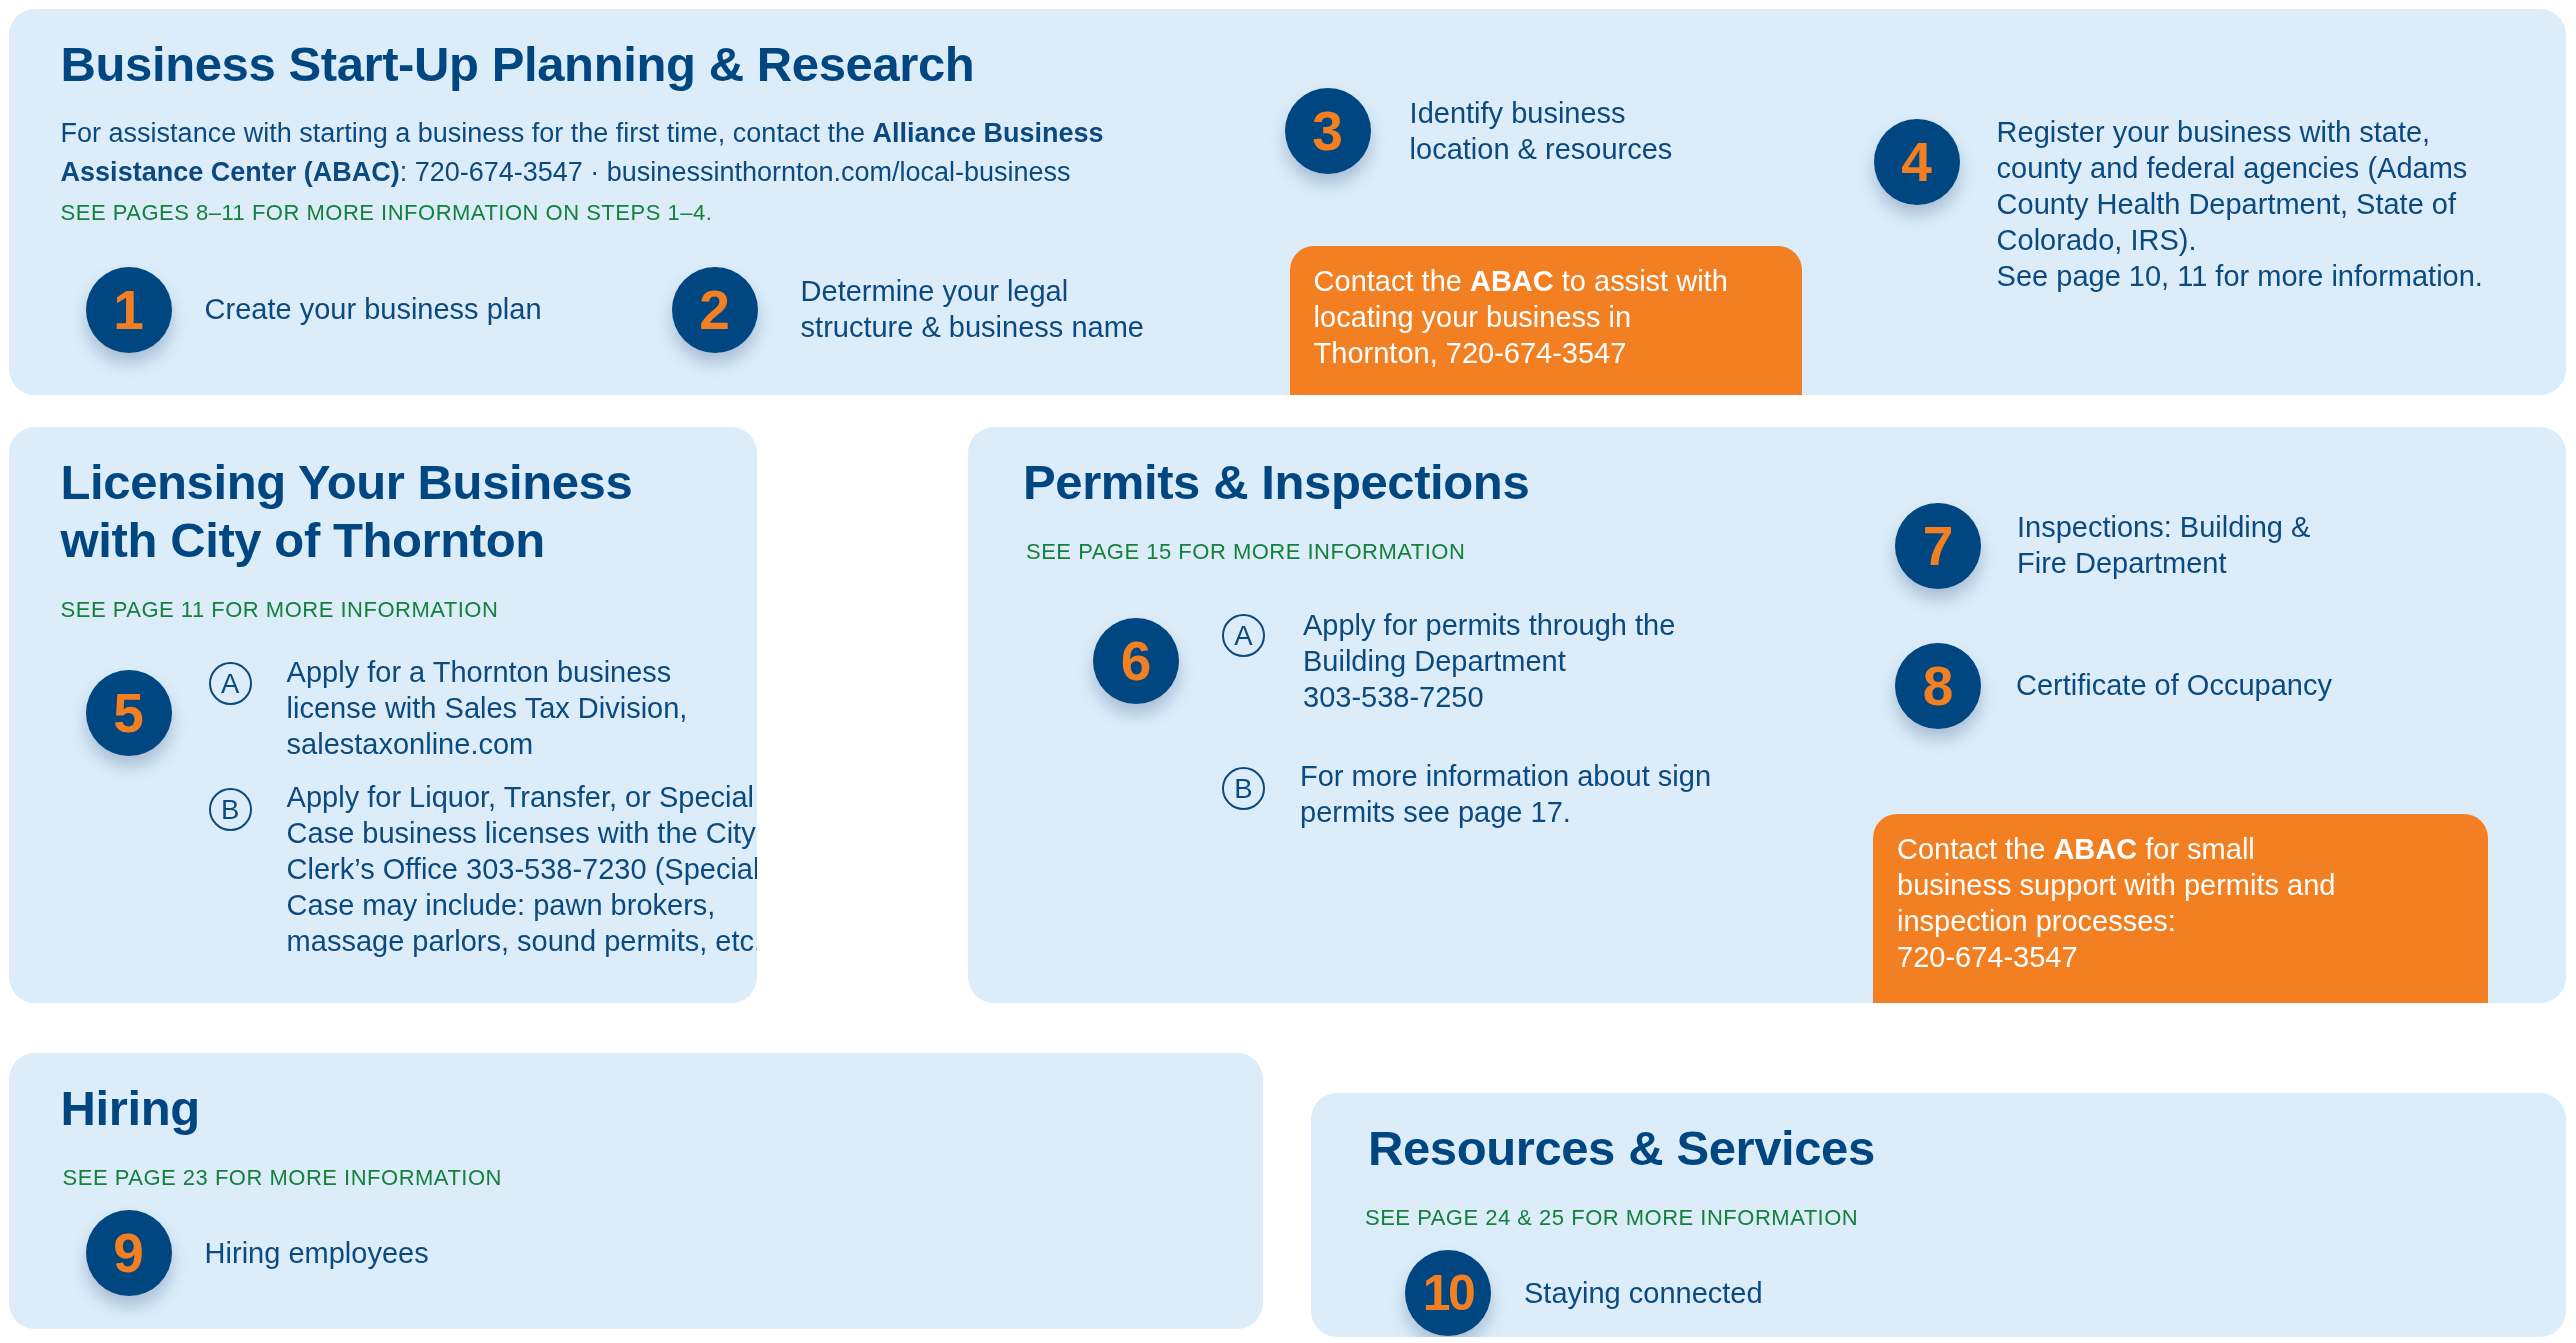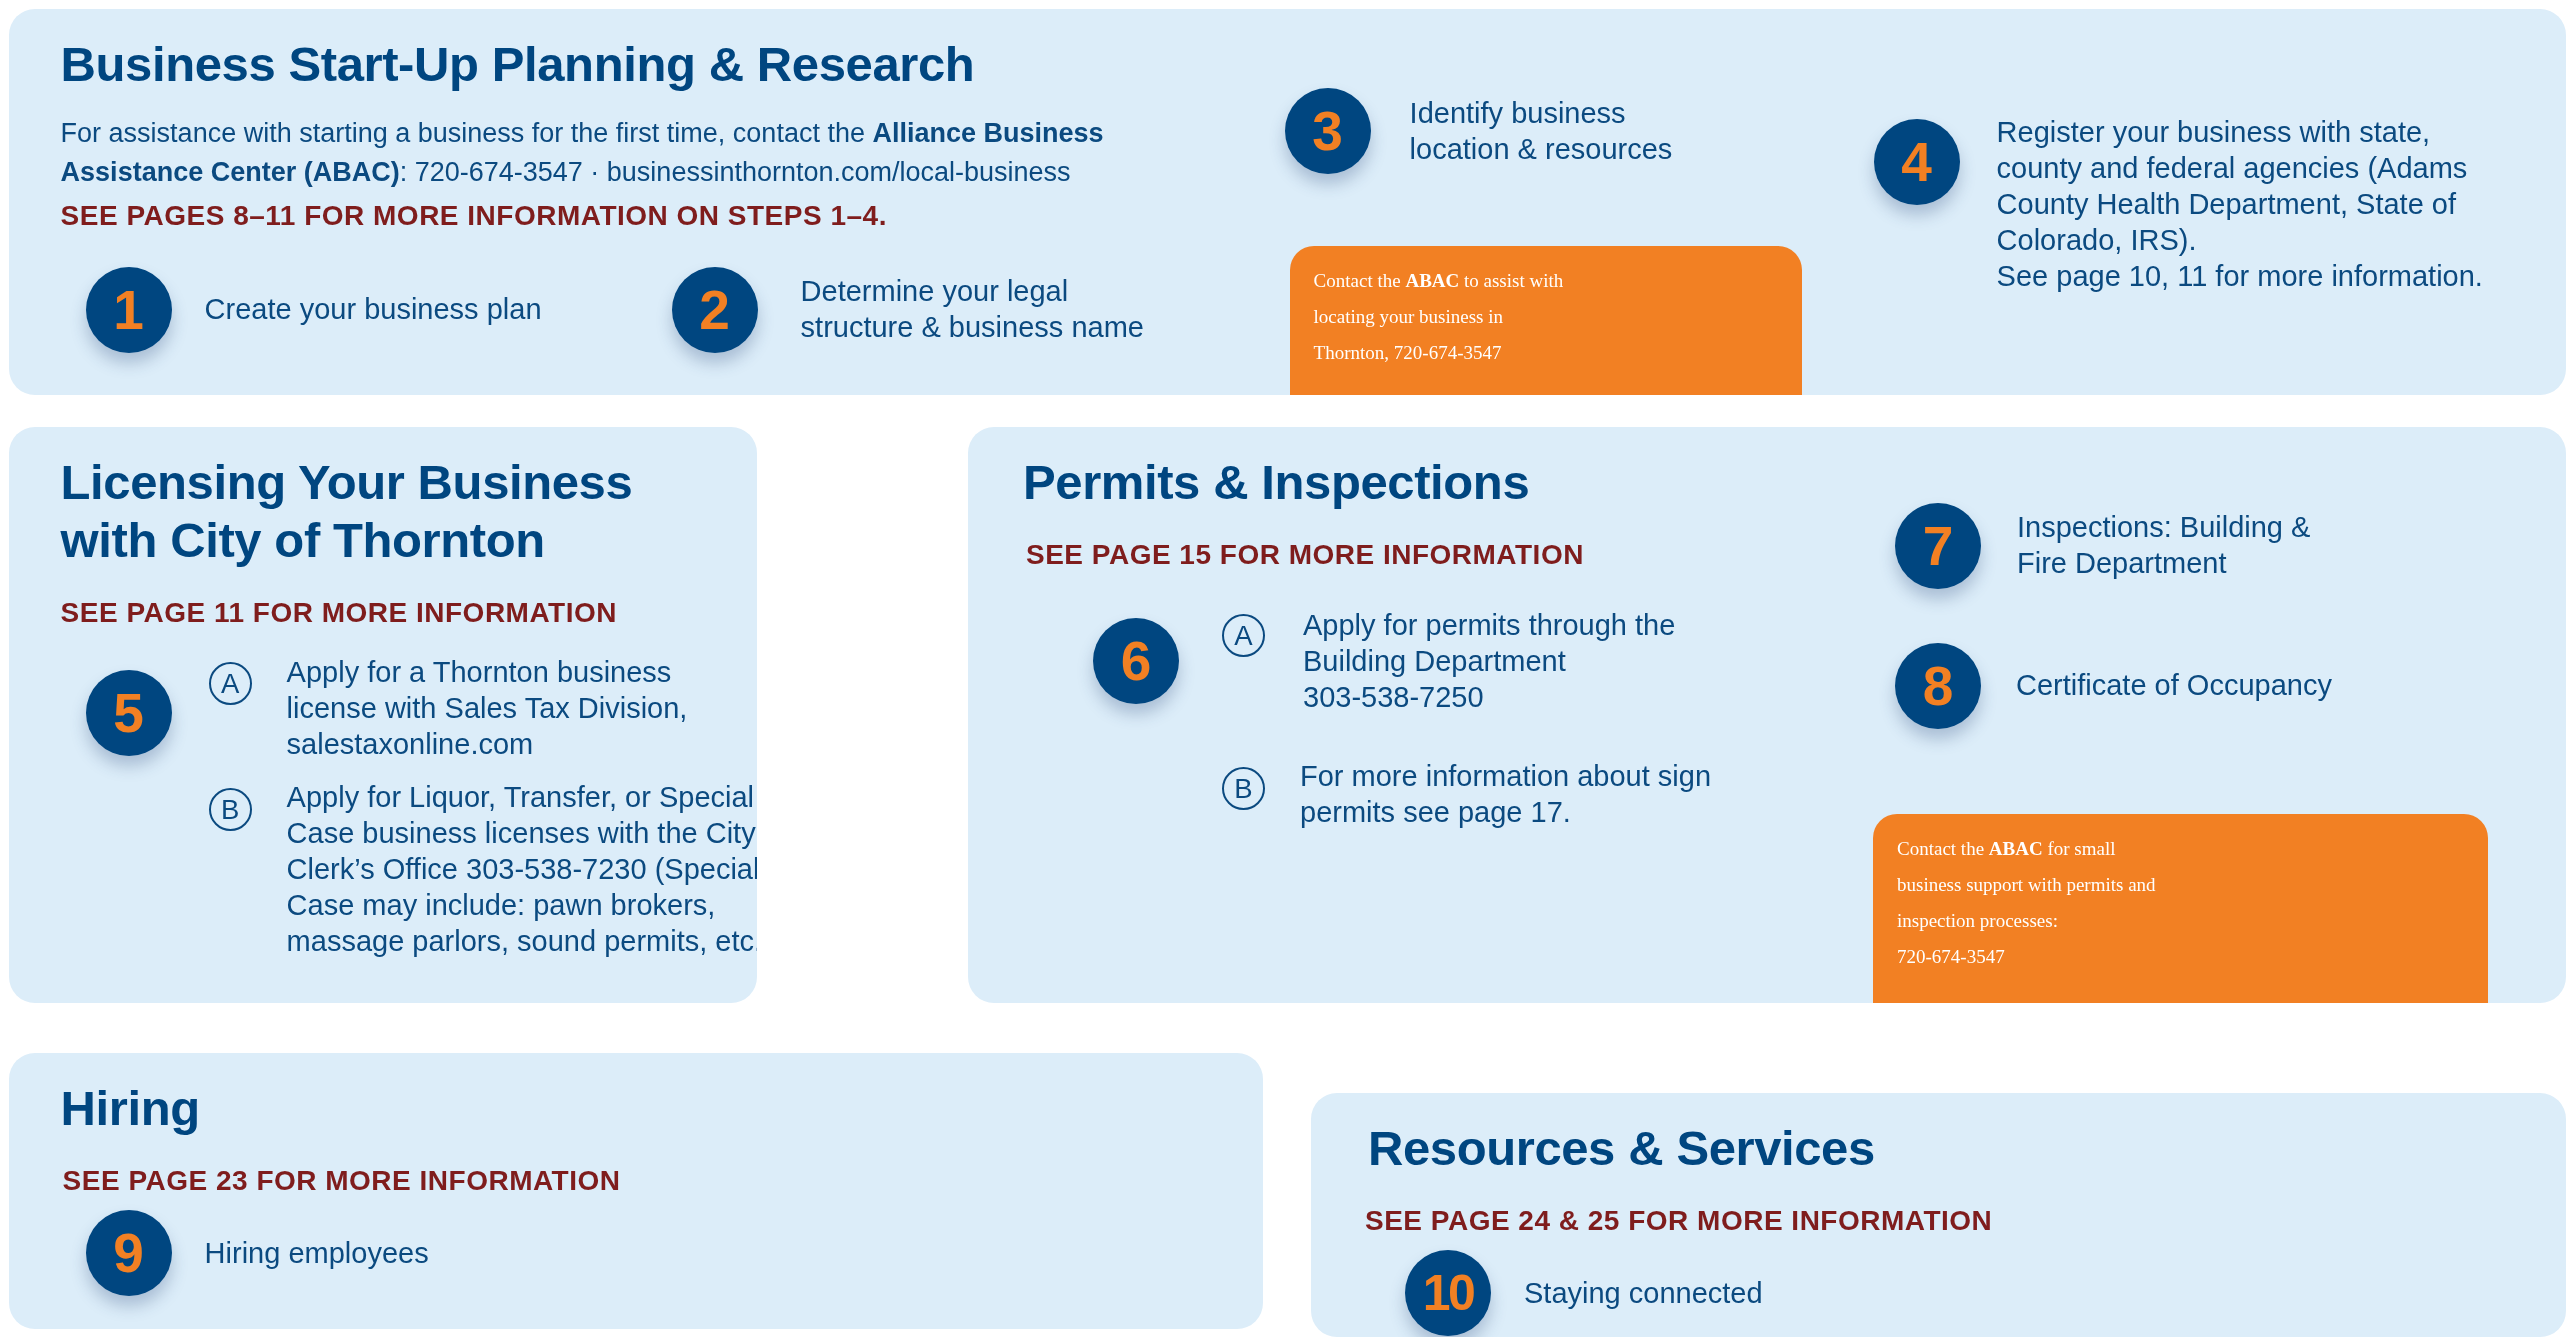--- a/index.html
+++ b/index.html
@@ -1,31 +1,31 @@
 <!DOCTYPE html>
 <html style="font-size:13.7px"><head>
 <meta charset="utf-8">
 <style>
   * { box-sizing: border-box; margin: 0; padding: 0; }
   html, body { width: 2576px; height: 1344px; background: #ffffff; overflow: hidden; }
   body { position: relative; font-family: "Liberation Sans", sans-serif; color: #0b4a80; }
   .panel { position: absolute; background: #dcedf9; border-radius: 26px; overflow: hidden; }
   .title { position: absolute; font-weight: bold; font-size: 49px; color: #004680; line-height: 58px; letter-spacing: -0.4px; white-space: nowrap; }
-  .see { position: absolute; font-weight: bold; font-size: 28px; color: #7f1d1d; letter-spacing: 0.5px; white-space: nowrap; }
+  .see { position: absolute; font-weight: normal; font-size: 22px; color: #15803d; letter-spacing: 0.5px; white-space: nowrap; }
   .body-text { position: absolute; font-size: 29px; line-height: 36px; color: #0b4a80; }
   .intro { font-size: 27px; line-height: 39px; }
   .circle { position: absolute; width: 86px; height: 86px; border-radius: 50%; background: #004680;
             box-shadow: 0 10.3px 15.5px rgba(40,70,120,0.28); display: flex; align-items: center; justify-content: center; }
   .circle span { color: #f28023; font-weight: bold; font-size: 55px; line-height: 1; }
   .circle.ten span { font-size: 50px; letter-spacing: -2.6px; }
   .sub { position: absolute; width: 43px; height: 43px; border-radius: 50%; border: 2.6px solid #0b4a80;
          display: flex; align-items: center; justify-content: center; }
   .sub span { font-size: 27.5px; color: #0b4a80; line-height: 1; }
   .orange { position: absolute; background: #f28023; border-radius: 24px 24px 0 0; color: #ffffff;
-            font-size: 19px; line-height: 36px; padding: 17px 24px; font-family: Liberation Serif, serif; }
+            font-size: 29px; line-height: 36px; padding: 17px 24px; }
   .orange b { font-weight: bold; }
   b.inl { font-weight: bold; }
 </style>
 </head>
 <body>
 
 <div class="panel" style="left:8.6px; top:9.4px; width:2557px; height:386px;">
   <div class="title" style="left:52px; top:26px;">Business Start-Up Planning &amp; Research</div>
 
   <div class="body-text intro" style="left:52px; top:105px; width:1151px;">

